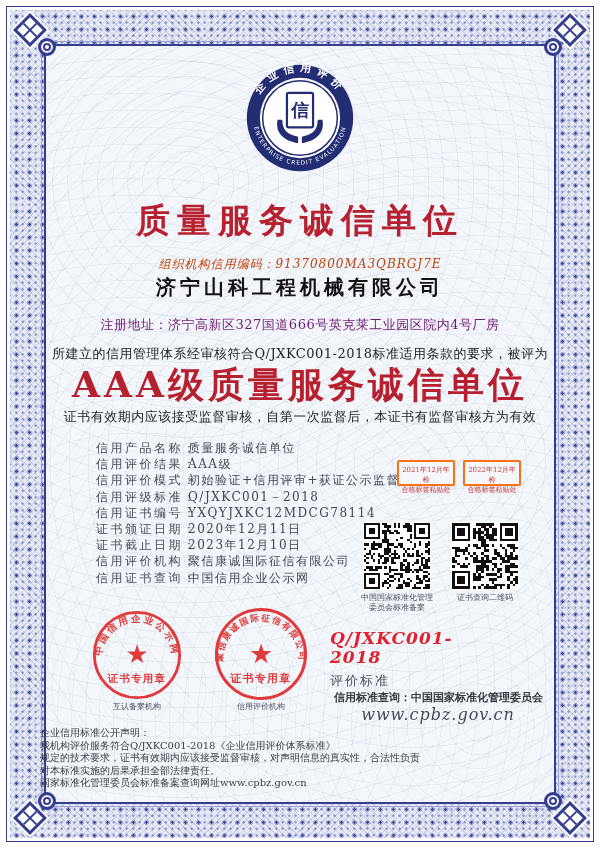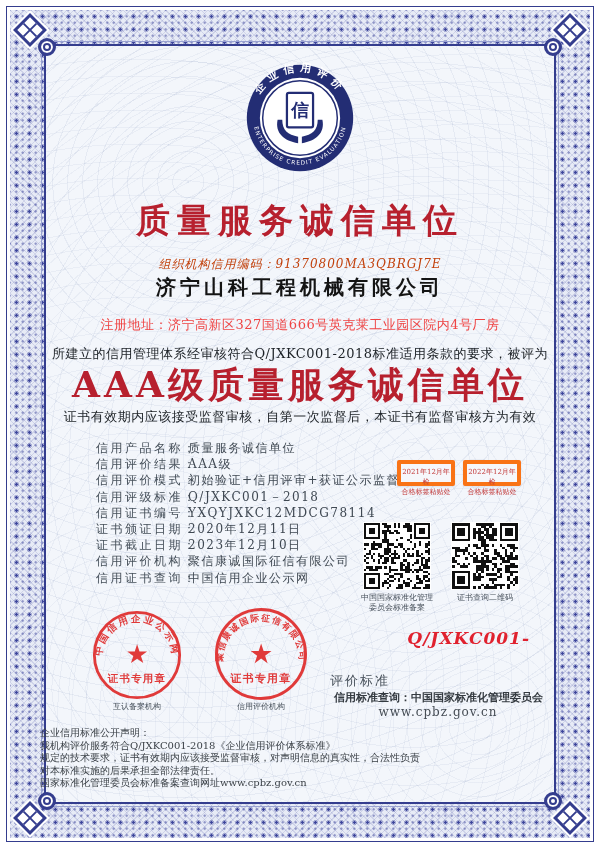--- a/index.html
+++ b/index.html
@@ -54,51 +54,51 @@
 
   
   .content{position:absolute;inset:0;z-index:2;}
   .abs{position:absolute;}
   .ctr{left:0;right:0;text-align:center;}
 
   .logo{left:244px;top:62px;width:112px;height:112px;}
   .cert-title{top:198px;font-size:34px;font-weight:bold;color:var(--title-red,#b7202e);letter-spacing:7px;}
   .org-code{top:256px;font-size:12px;color:#c2410c;letter-spacing:1px;font-style:italic;}
   .company{top:274px;font-size:20px;font-weight:bold;color:#141414;letter-spacing:4px;}
-  .address{top:316px;font-size:13px;color:#ef4444;letter-spacing:.5px;}
+  .address{top:316px;font-size:13px;color:#701a75;letter-spacing:.5px;}
   .stmt1{top:345px;font-size:13px;color:#1c2126;letter-spacing:.5px;}
   .grade{top:361px;font-size:36px;font-weight:bold;color:var(--title-red,#b7202e);letter-spacing:4px;}
   .stmt2{top:408px;font-size:13px;color:#1c2126;letter-spacing:.5px;}
 
   .details{left:96px;top:440px;width:330px;}
   .drow{height:16.2px;line-height:16.2px;font-size:12px;color:#454f59;white-space:nowrap;}
   .dlabel{display:inline-block;width:92px;letter-spacing:2.5px;}
   .dvalue{letter-spacing:1.5px;color:#3f4852;}
 
   .annual-box{
-    top:460px;width:58px;height:26px;background:#f6f7fb;border:4px solid #f97316;border-radius:2px;
+    top:460px;width:58px;height:26px;background:#f6f7fb;border:2px solid #f97316;border-radius:2px;
     box-shadow:0 1px 2px rgba(60,70,120,.12);
     font-size:7px;line-height:10px;color:#c23a3a;text-align:center;padding-top:3px;box-sizing:border-box;
   }
   .annual-box.b1{left:397px;}
   .annual-box.b2{left:463px;}
 
   .qr{top:522px;width:66px;height:66px;background:#fff;padding:1px;}
   .qr.q1{left:363px;}
   .qr.q2{left:451px;}
   .qr-caption{top:593px;font-size:8px;line-height:10px;color:#49525c;text-align:center;}
   .qr-caption.c1{left:352px;width:90px;}
   .qr-caption.c2{left:446px;width:78px;}
 
-  .std-code{left:330px;top:629px;width:200px;text-align:right;
+  .std-code{left:330px;top:629px;width:200px;text-align:left;
     font-size:17px;line-height:19px;font-weight:bold;font-style:italic;
     color:var(--bright-red,#e0212e);letter-spacing:1px;}
   .std-caption{left:330px;top:672px;width:200px;text-align:left;font-size:13px;color:#49525c;letter-spacing:2px;}
   .std-query{left:333px;top:690px;width:210px;text-align:right;font-size:11px;font-weight:bold;color:#353b41;}
-  .std-url{left:333px;top:705px;width:210px;text-align:center;font-size:12px;color:#454c54;letter-spacing:1px;}
+  .std-url{left:333px;top:705px;width:210px;text-align:center;font-size:16px;color:#454c54;letter-spacing:1px;font-style:italic;}
 
   .stamp{position:absolute;}
   .stamp.s1{left:91px;top:609px;width:92px;height:92px;}
   .stamp.s2{left:213px;top:606px;width:96px;height:96px;}
   .stamp text{font-family:"DejaVu Serif","Liberation Serif",serif;}
   .stamp-caption{top:701px;font-size:8px;color:#49525c;text-align:center;}
   .stamp-caption.sc1{left:97px;width:80px;}
   .stamp-caption.sc2{left:221px;width:80px;}
 
   .declaration{top:727px;left:40px;right:40px;font-size:10px;line-height:12.6px;color:#3b4147;}
@@ -852,20 +852,21 @@
           <rect x="21" y="24" width="1" height="1" fill="#101010"></rect>
         </svg></div>
     <div class="abs qr-caption c1">
       <div>中国国家标准化管理</div>
       <div>委员会标准备案</div>
     </div>
     <div class="abs qr-caption c2">证书查询二维码</div>
 
     <div class="abs std-code">
       <div>Q/JXKC001-</div>
+      <div>2018</div>
     </div>
     <div class="abs std-caption">评价标准</div>
     <div class="abs std-query">信用标准查询：中国国家标准化管理委员会</div>
     <div class="abs std-url">www.cpbz.gov.cn</div>
 
     <svg class="stamp s1" viewBox="0 0 110 110">
       <defs>
           <path id="ring1" d="M 15,70 A 42,42 0 1 1 95,70"></path>
         </defs>
       <circle cx="55" cy="55" r="51" fill="none" stroke="#e03a3a" stroke-width="3.4"></circle>

